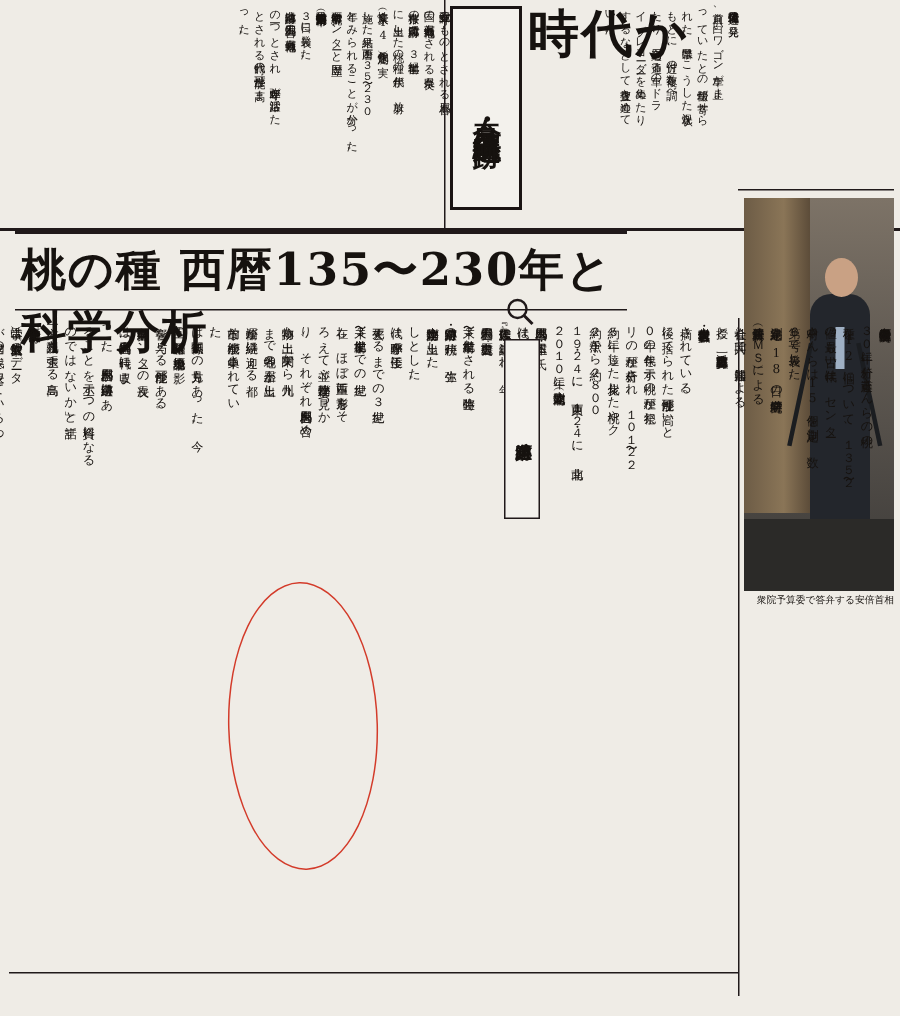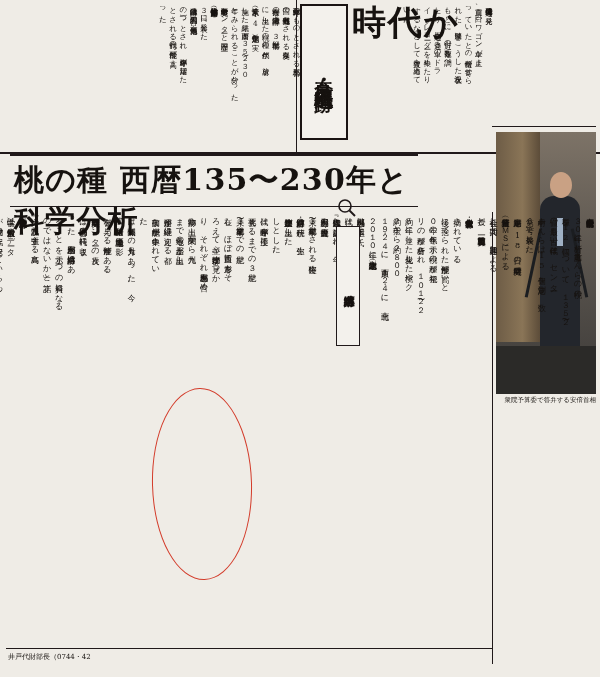--- a/index.html
+++ b/index.html
@@ -268,14 +268,13 @@
       <div class="v">纒向遺跡</div>
     </div>
 
     <div class="ellipse"></div>
   </div>
 
   <div class="rule-v1"></div>
   <div class="rule-top-v"></div>
 
   <div class="rule-c"></div>
-  <div class="footer">井戸代財部長（0744・42</div>
 </div>
 
 </body></html>

